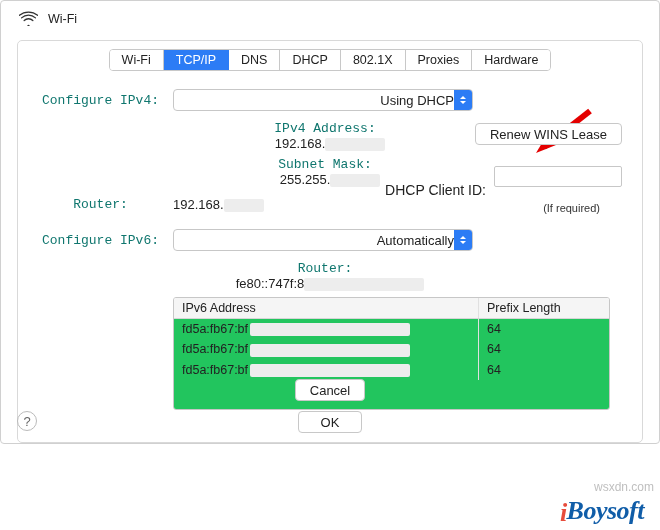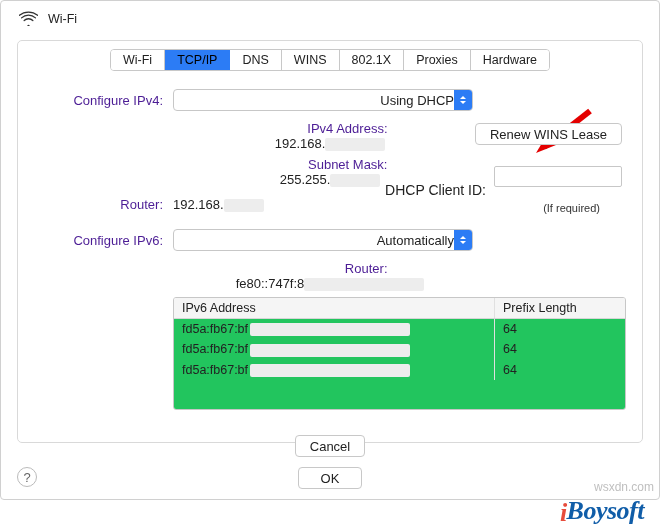--- a/index.html
+++ b/index.html
@@ -6,21 +6,21 @@
   html, body { margin: 0; padding: 0; }
   body {
     width: 660px; height: 530px;
     font-family: -apple-system, "Helvetica Neue", Arial, sans-serif;
     font-size: 13px;
     background: #fff;
     position: relative;
     color: #222;
   }
   .window {
-    width: 660px; height: 500px;
+    width: 660px; height: 444px;
     position: relative;
     border: 1px solid #d0d0d0;
     border-radius: 4px;
     overflow: hidden;
   }
   .header {
     display: flex; align-items: center;
     padding: 10px 18px 14px 18px;
     gap: 10px;
   }
@@ -47,27 +47,27 @@
     padding: 0 12px;
     font-size: 12.5px;
     line-height: 20px;
     border-right: 1px solid #c8c8c8;
     background: #fff;
     cursor: pointer;
   }
   .seg .tab:last-child { border-right: none; }
   .seg .tab.active {
     background: #2c7cf5;
-    color: #000000;
+    color: #ffffff;
     border-right-color: #2c7cf5;
   }
   .form { padding: 18px 20px 0 20px; }
   .row { display: flex; align-items: center; margin-bottom: 10px; min-height: 22px; }
   .row.tight { margin-bottom: 6px; flex-direction: column; }
-  .lbl { width: 135px; text-align: right; padding-right: 10px; color: #4c1d95; }
+  .lbl { width: 135px; text-align: center; padding-right: 10px; color: #0f766e; font-family: Liberation Mono, monospace; }
   .val { flex: 0 0 auto; color: #222; }
   .select {
     display: inline-flex; align-items: center; justify-content: flex-end;
     width: 300px; height: 22px;
     border: 1px solid #c7c7c7;
     border-radius: 4px;
     background: #fff;
     padding: 0 0 0 8px;
     font-size: 13px;
     cursor: pointer;
@@ -98,21 +98,21 @@
   .dhcp-row {
     margin-top: 10px; display: flex; align-items:center; justify-content:flex-end; width:100%;
   }
   .dhcp-row .lbl2 { font-size: 14px; padding-right:8px; white-space: nowrap; margin-top: 27px; }
   .dhcp-row input {
     width: 128px; height: 21px; border:1px solid #c7c7c7; border-radius:2px;
     font-size:13px; padding:0 4px; background:#fff;
   }
   .req { font-size: 11px; color:#333; margin-top:4px; padding-right:22px; }
   .table {
-    margin: 0 16px 0 155px;
+    margin: 0 32px 0 155px;
     border: 1px solid #c7c7c7;
     border-radius: 3px;
     overflow: hidden;
   }
   .thead, .trow {
     display:flex; font-size:12.5px;
   }
   .thead { background:#f5f5f5; border-bottom:1px solid #d6d6d6; }
   .th, .td { padding: 3px 8px; }
   .col1 { flex: 1 1 auto; border-right:1px solid #e0e0e0; }
@@ -157,21 +157,21 @@
     <span class="title">Wi-Fi</span>
   </div>
 
   <div class="panel">
 
     <div class="tabs-wrap">
       <div class="seg" id="seg">
           <div class="tab">Wi-Fi</div>
           <div class="tab active">TCP/IP</div>
           <div class="tab">DNS</div>
-          <div class="tab">WINS</div>
+          <div class="tab">DHCP</div>
           <div class="tab">802.1X</div>
           <div class="tab">Proxies</div>
           <div class="tab">Hardware</div>
         </div>
     </div>
 
     <svg class="arrow" width="70" height="50" viewBox="0 0 70 50">
       <defs></defs>
       <line x1="62" y1="4" x2="16" y2="40" stroke="#e40000" stroke-width="6"></line>
       <polygon points="8,46 28,38 20,26" fill="#e40000"></polygon>

